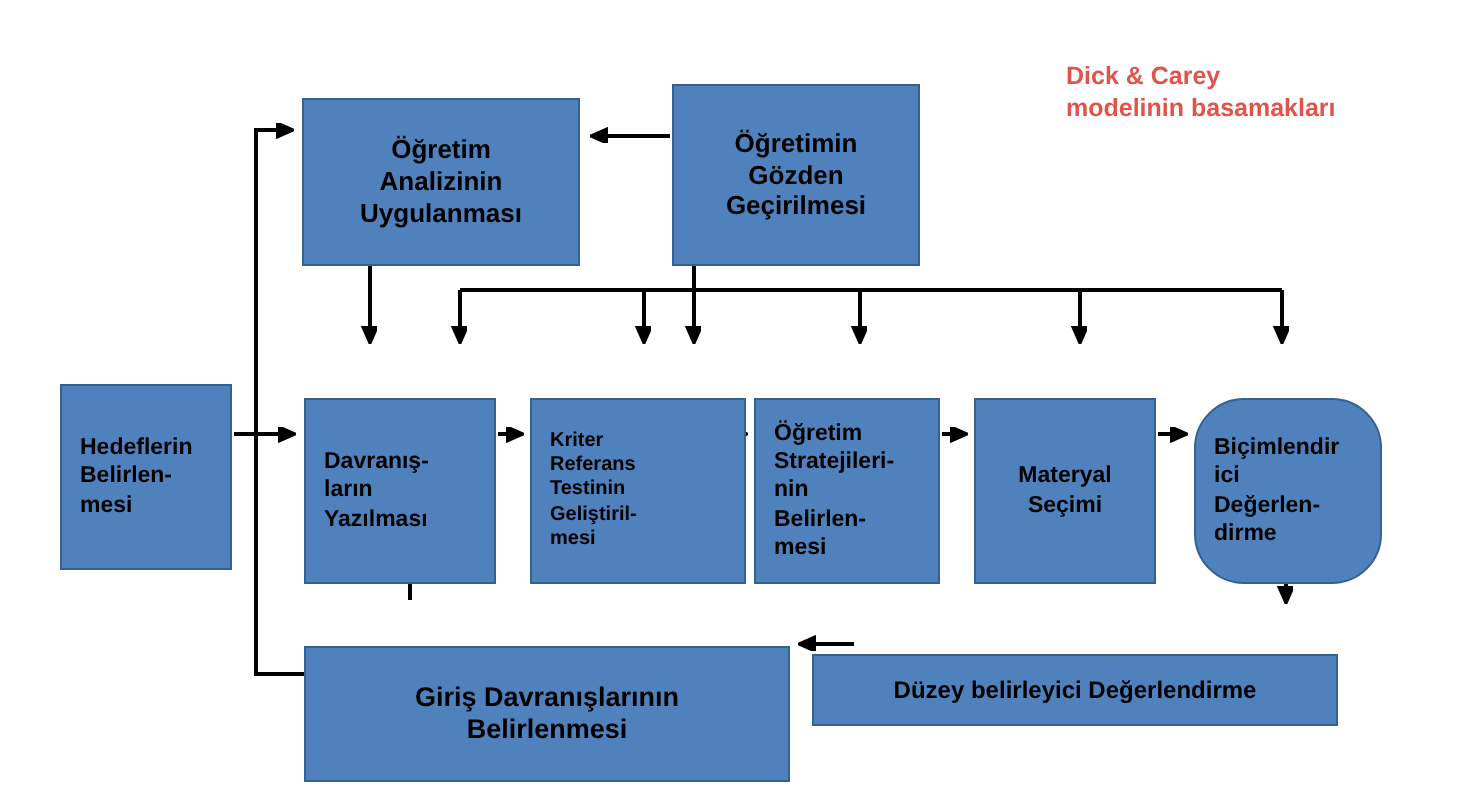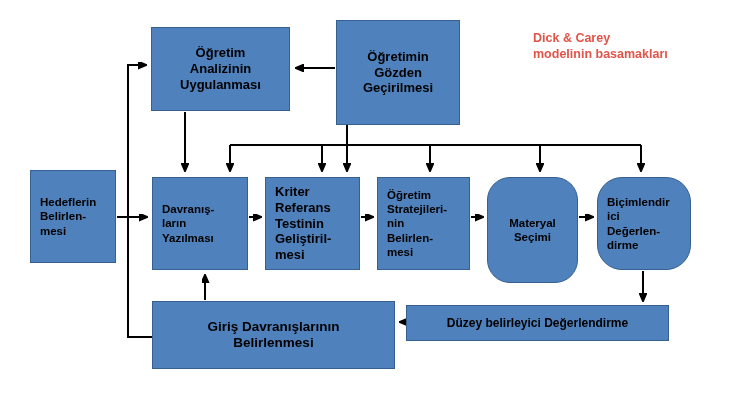--- a/index.html
+++ b/index.html
@@ -21,36 +21,37 @@
   #arrow-layer{position:absolute;left:0;top:0;width:737px;height:400px;}
   .box{
     position:absolute;
     background:var(--box-fill);
     border:1px solid var(--box-border);
     box-sizing:border-box;
     display:flex;
     align-items:center;
     color:#000;
     font-weight:bold;
+    margin-top:22px;
   }
   .box .lbl{
     white-space:pre-line;
     line-height:1.22;
     width:100%;
   }
   .center{justify-content:center;text-align:center;}
   .leftal{justify-content:flex-start;text-align:left;padding-left:9px;}
   
   .b-analiz   {left:151px;top:27px; width:139px;height:84px;font-size:13px;}
-  .b-gozden   {left:336px;top:20px; width:124px;height:105px;font-size:13px;}
+  .b-gozden   {left:336px;top:20px; width:124px;height:91px;font-size:13px;}
   .b-hedefler {left:30px; top:170px;width:86px; height:93px;font-size:11.5px;justify-content:flex-end;}
   .b-davranis {left:152px;top:177px;width:96px; height:93px;font-size:11.5px;}
-  .b-kriter   {left:265px;top:177px;width:95px; height:93px;font-size:13px;}
+  .b-kriter   {left:265px;top:177px;width:108px; height:93px;font-size:10px;}
   .b-strateji {left:377px;top:177px;width:93px; height:93px;font-size:11.5px;}
-  .b-materyal {left:487px;top:177px;width:91px; height:106px;font-size:11.5px;border-radius:23px;}
+  .b-materyal {left:487px;top:177px;width:91px; height:93px;font-size:11.5px;}
   .b-bicim    {left:597px;top:177px;width:94px; height:93px;font-size:11.5px;border-radius:25px;}
   .b-giris    {left:152px;top:301px;width:243px;height:68px;font-size:13.5px;}
   .b-duzey    {left:406px;top:305px;width:263px;height:36px;font-size:12px;}
   #diagram-title{
     position:absolute;left:533px;top:30px;width:180px;
     color:var(--title-red);
     font-weight:bold;
     font-size:12.5px;
     text-align:left;
     line-height:1.3;

